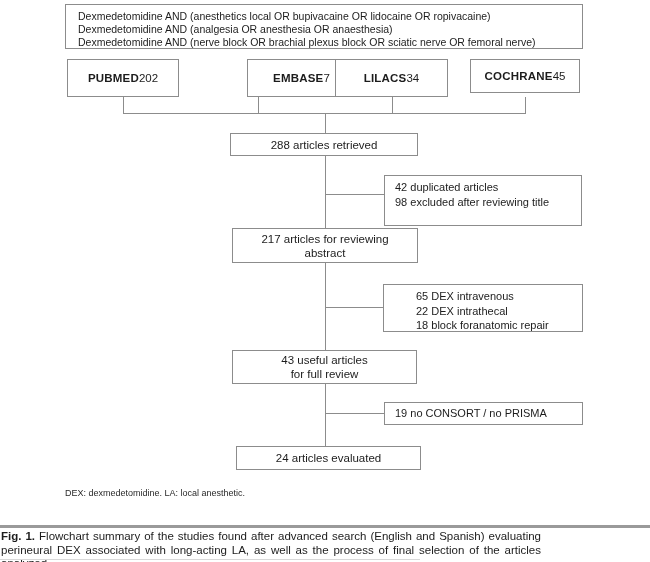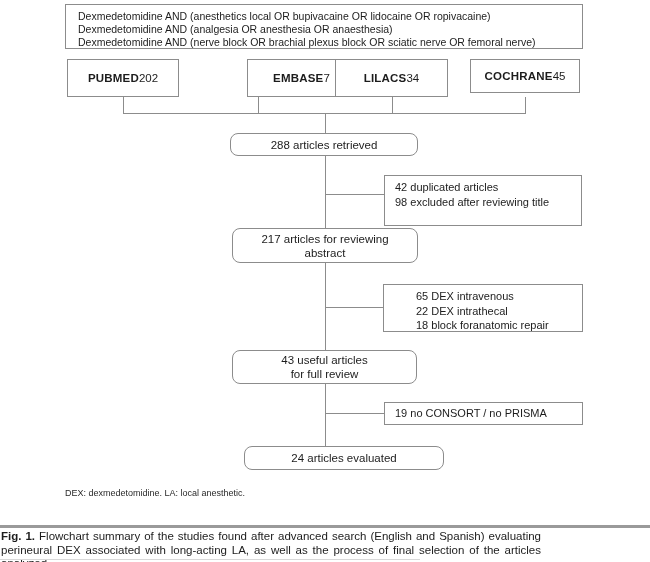--- a/index.html
+++ b/index.html
@@ -11,21 +11,21 @@
     position:absolute;box-sizing:border-box;background:#ffffff;
     border:1.4px solid #8c8c8c;
   }
   .vl{position:absolute;width:1.4px;background:#8c8c8c;}
   .hl{position:absolute;height:1.4px;background:#8c8c8c;}
   .query{font-size:10.5px;line-height:13px;padding:5px 6px 0 12px;white-space:nowrap;}
   .db{display:flex;flex-direction:row;align-items:center;justify-content:center;
       font-size:11.5px;line-height:14px;text-align:center;}
   .db .dbname{font-weight:bold;letter-spacing:0.2px;}
   .step{display:flex;flex-direction:column;align-items:center;justify-content:center;
-        font-size:11.5px;line-height:14px;text-align:center;border-radius:8px;}
+        font-size:11.5px;line-height:14px;text-align:center;}
   .excl{font-size:11px;line-height:14.5px;padding:4px 6px 0 10px;white-space:nowrap;}
   .excl.single{display:flex;align-items:center;padding-top:0;}
   .footnote{position:absolute;left:65px;top:488px;font-size:9px;color:#2a2a2a;}
   .rule{position:absolute;left:0;top:525px;width:650px;height:2.5px;background:#9a9a9a;}
   .caption{position:absolute;left:1px;top:530px;width:540px;font-size:11.5px;
            line-height:13.5px;text-align:justify;color:#1c1c1c;}
   .caption .figlabel{font-weight:bold;}
   .bottom-faint{position:absolute;left:0;top:559px;width:420px;height:1px;background:#d8d8d8;}
 </style>
 </head>
@@ -91,21 +91,21 @@
     <div>43 useful articles</div>
     <div>for full review</div>
   </div>
 
   <div class="vl" style="left:325px;top:384px;height:62px;"></div>
   <div class="hl" style="left:325px;top:413px;width:59px;"></div>
   <div class="box excl single" style="left:384px;top:402px;width:199px;height:23px;">
     <div>19 no CONSORT / no PRISMA</div>
   </div>
 
-  <div class="box step" style="left:244px;top:446px;width:200px;height:24px;">
+  <div class="box step" style="left:236px;top:446px;width:185px;height:24px;">
     <div>24 articles evaluated</div>
   </div>
 
   <div class="footnote">DEX: dexmedetomidine. LA: local anesthetic.</div>
 
   <div class="rule"></div>
 
   <div class="caption"><span class="figlabel">Fig. 1.</span><span> Flowchart summary of the studies found after advanced search (English and Spanish) evaluating perineural DEX associated with long-acting LA, as well as the process of final selection of the articles analyzed.</span></div>
 
   <div class="bottom-faint"></div>

